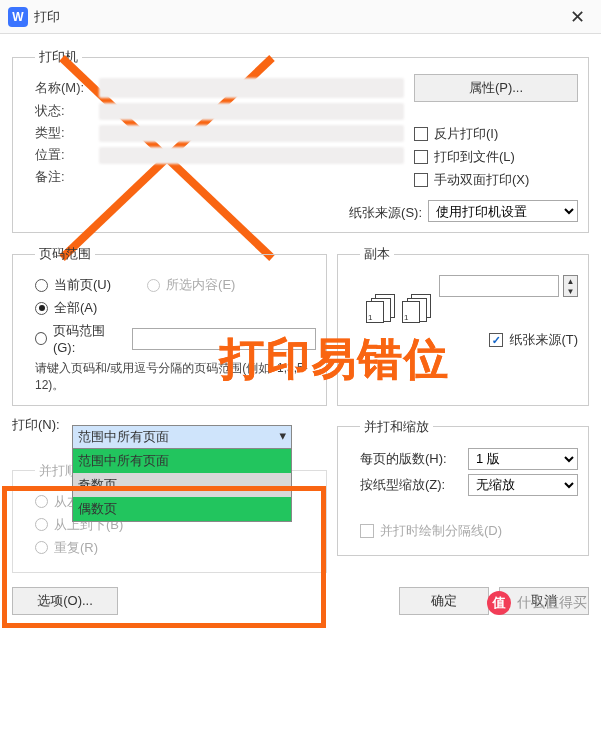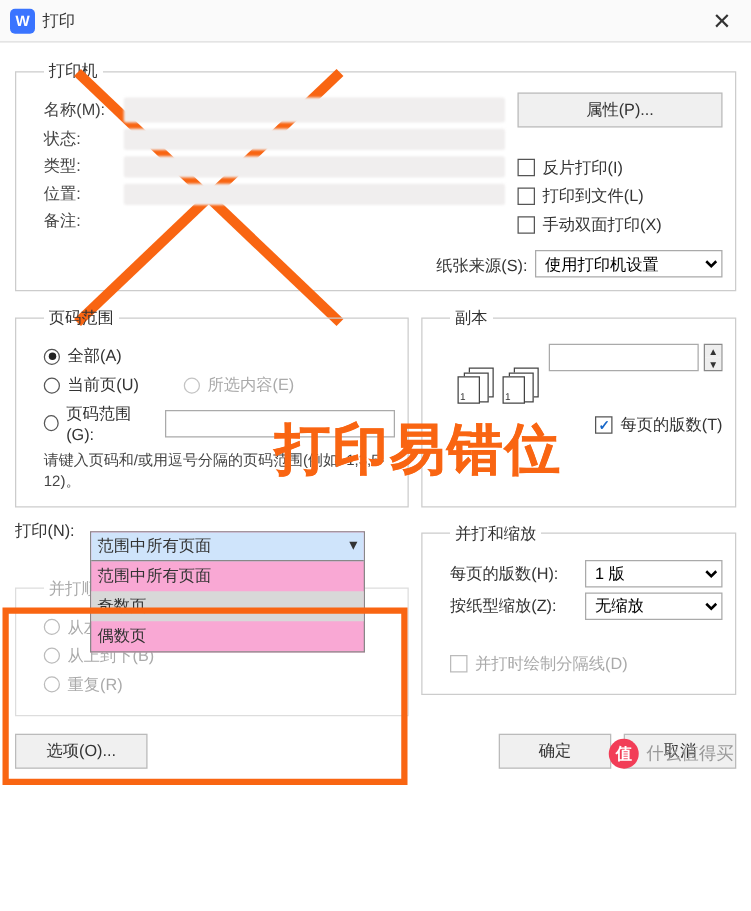--- a/index.html
+++ b/index.html
@@ -48,21 +48,21 @@
     border: 1px solid #aaa; height: 22px; padding: 1px 3px; font-family: inherit; font-size: 13px; background:#fff;
   }
   .two-col { display: flex; gap: 10px; }
   .col { flex: 1; }
   .radio-row { display: flex; align-items: center; gap: 6px; margin: 5px 0; }
   .radio { width: 13px; height: 13px; border: 1px solid #555; border-radius: 50%; display:inline-flex; align-items:center; justify-content:center; background:#fff;}
   .radio.sel::after { content:""; width:6px; height:6px; background:#222; border-radius:50%; }
   .faded { color: #aaa; }
   .faded .radio { border-color: #bbb; }
   .dropdown-open {
-    position: absolute; background:#f9a8d4; border:1px solid #888; width: 220px;
+    position: absolute; background:#22c55e; border:1px solid #888; width: 220px;
     z-index: 5;
   }
   .dropdown-open .sel-top { background:#cfe4fb; padding:2px 5px; border-bottom:1px solid #888; display:flex; justify-content:space-between;}
   .dropdown-open .opt { padding:3px 5px; }
   .dropdown-open .opt.hl { background:#d8d8d8; }
   .spinner { display:inline-flex; flex-direction:column; border:1px solid #888; width:15px; height:22px;}
   .spinner div { flex:1; display:flex; align-items:center; justify-content:center; font-size:8px; background:#eee;}
   .collate-icons { display:flex; gap:18px; margin:4px 0 8px 6px; }
   .pageicon { width:18px; height:22px; border:1px solid #444; position:relative; background:#fff; font-size:8px; padding-top:11px; padding-left:1px;}
   .pageicon::before { content:""; position:absolute; top:-4px; left:4px; width:18px; height:22px; border:1px solid #444; background:#fff; z-index:-1;}
@@ -150,30 +150,30 @@
       <select style="width:150px;">
         <option>使用打印机设置</option>
       </select>
     </div>
   </fieldset>
 
   <div class="two-col">
     <fieldset class="col" style="position:relative;">
       <legend>页码范围</legend>
       <div class="radio-row">
-          <span class="radio sel"></span>
-          <span>全部(A)</span>
-        </div>
-      <div class="radio-row">
         <span class="radio"></span>
           <span>当前页(U)</span>
         <span style="width:24px"></span>
         <span class="radio faded" style="opacity:.35"></span>
           <span class="faded">所选内容(E)</span>
       </div>
+      <div class="radio-row">
+          <span class="radio sel"></span>
+          <span>全部(A)</span>
+        </div>
       <div class="radio-row">
           <span class="radio"></span>
           <span>页码范围(G):</span>
         <input type="text" style="flex: 1 1 0%; margin-left: 6px;">
       </div>
       <div style="font-size:12px; color:#444; margin-top:4px; line-height:1.45;">请键入页码和/或用逗号分隔的页码范围(例如: 1,3,5-12)。</div>
     </fieldset>
 
     <fieldset class="col" style="max-width:252px;">
       <legend>副本</legend>
@@ -187,21 +187,21 @@
       <div class="collate-icons">
         <div style="position:relative">
             <div class="pageicon">1</div>
           </div>
         <div style="position:relative">
             <div class="pageicon">1</div>
           </div>
       </div>
       <div class="checkbox-row" style="justify-content:flex-end;">
           <span class="chk checked"></span>
-          <span>每页的版数(T)</span>
+          <span>纸张来源(T)</span>
         </div>
     </fieldset>
   </div>
 
   <div class="two-col" style="align-items:flex-start;">
     <div class="col" style="position:relative;">
       <div class="row">
         <span style="width:60px;">打印(N):</span>
         <div style="position:relative; flex:1;">
           <div class="dropdown-open" style="left:0; top:0;">

